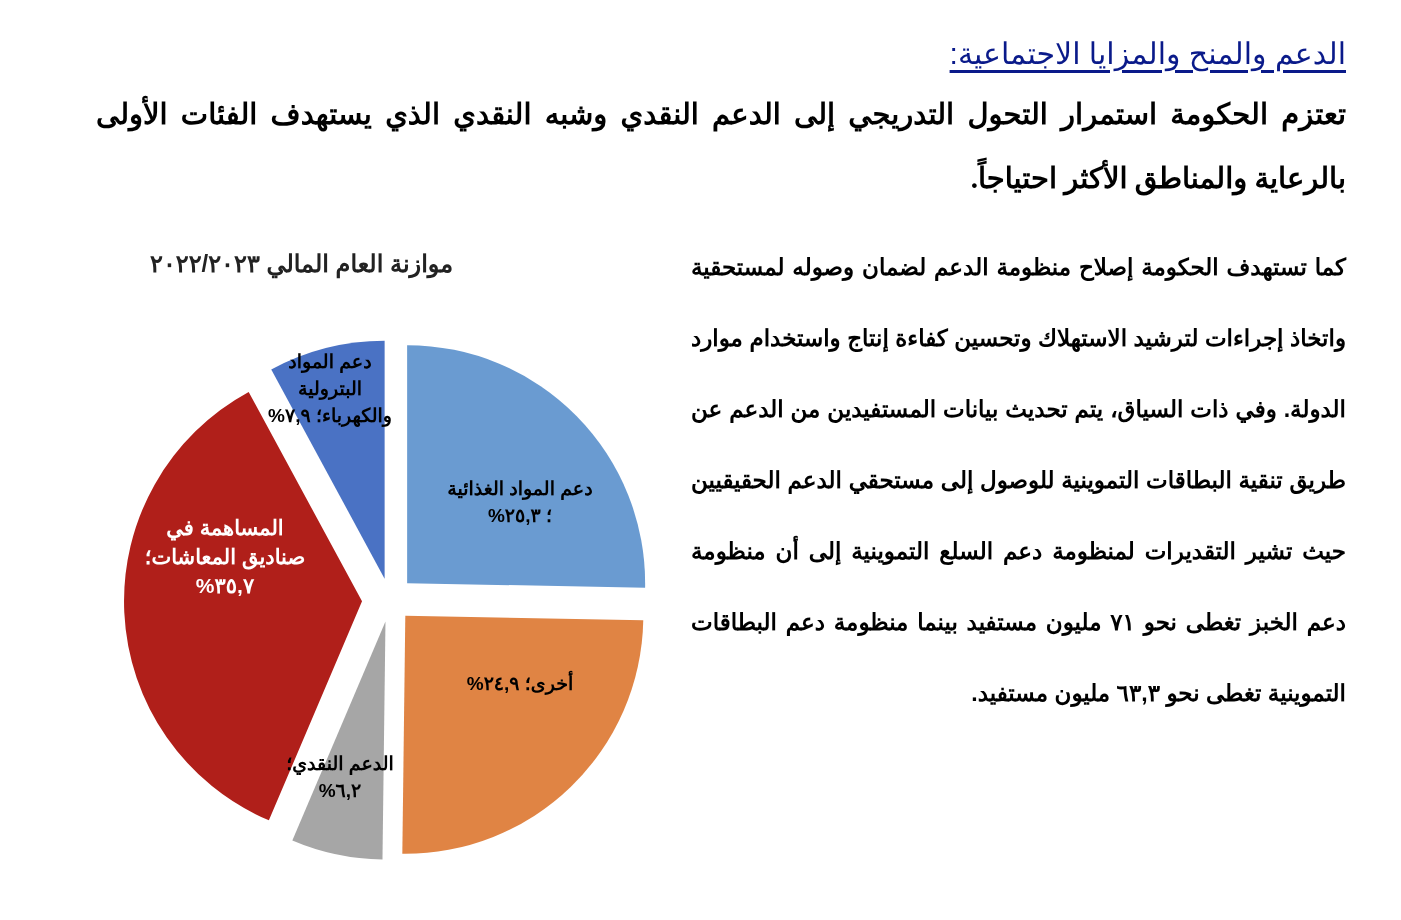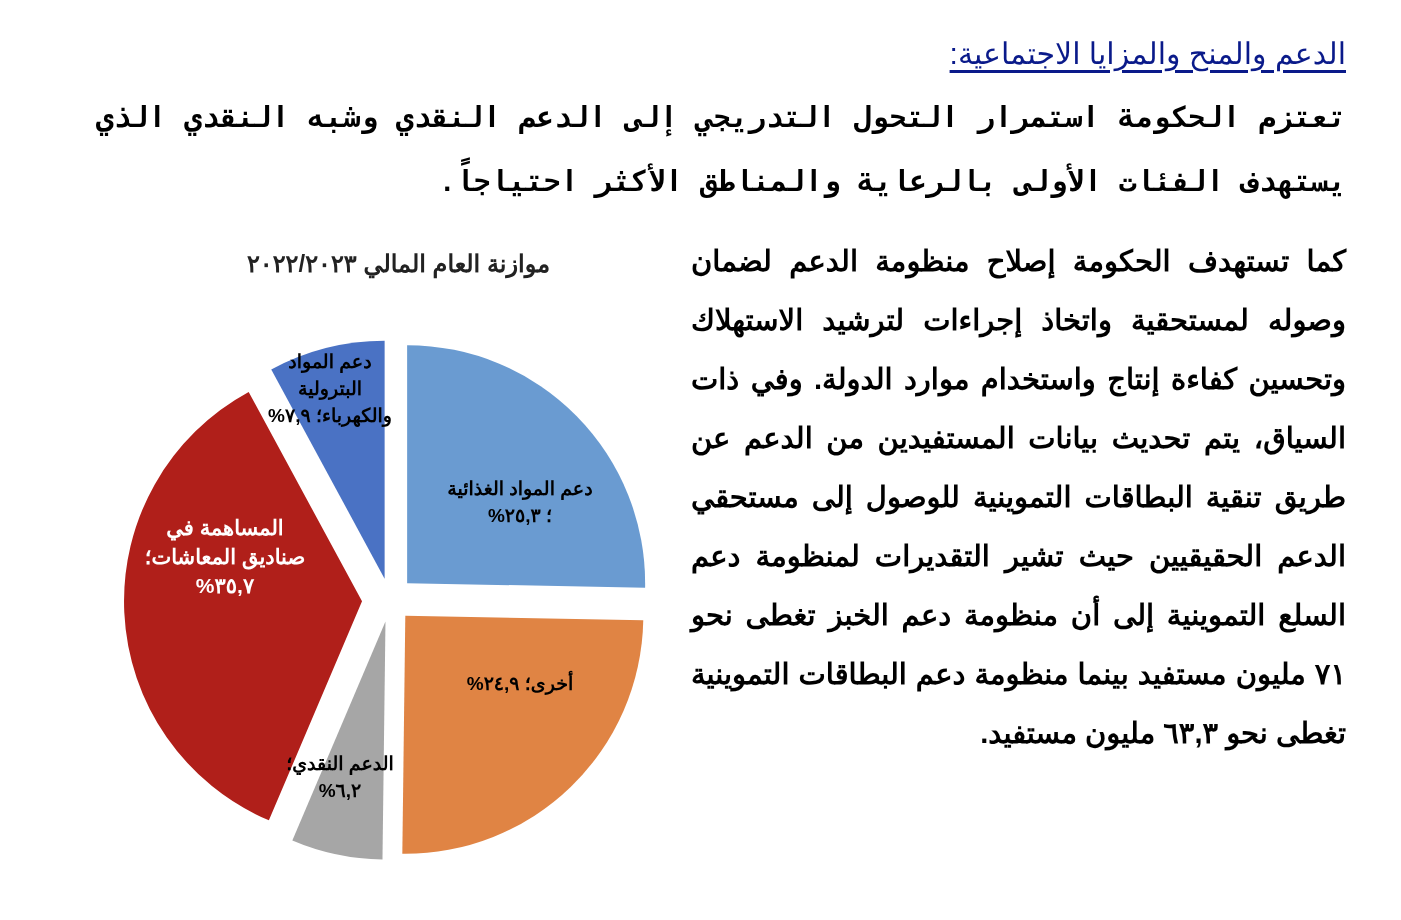--- a/index.html
+++ b/index.html
@@ -2,28 +2,28 @@
 <html><head>
 <meta charset="utf-8">
 <style>
   html, body { margin: 0; padding: 0; background: #ffffff; }
   body { width: 1401px; height: 920px; position: relative; overflow: hidden;
          font-family: "DejaVu Sans", "Liberation Sans", sans-serif; color: #000; }
   .heading { position: absolute; right: 55px; top: 36px; direction: rtl;
              font-family: "Liberation Sans", sans-serif; font-weight: normal;
              font-size: 30px; color: #0a1a8a; text-decoration: underline;
              text-decoration-thickness: 3px; text-underline-offset: 6px; white-space: nowrap; }
-  .intro { position: absolute; right: 55px; top: 88px; width: 1250px; direction: rtl;
-           font-family: Liberation Mono, monospace; font-weight: bold;
+  .intro { position: absolute; right: 55px; top: 82px; width: 1250px; direction: rtl;
+           font-family: Liberation Serif, serif; font-weight: bold;
            font-size: 29px; line-height: 64px; text-align: justify; text-align-last: right; }
   .body-text { position: absolute; right: 55px; top: 232px; width: 655px; direction: rtl;
                font-family: "Liberation Sans", sans-serif; font-weight: bold;
-               font-size: 29px; line-height: 59px; text-align: justify; text-align-last: right; }
+               font-size: 23px; line-height: 71px; text-align: justify; text-align-last: right; }
   .chart { position: absolute; left: 90px; top: 240px; width: 580px; height: 640px; }
-  .chart-title { position: absolute; left: 60px; top: 10px; width: 400px; direction: rtl; text-align: right;
+  .chart-title { position: absolute; left: 60px; top: 10px; width: 400px; direction: rtl; text-align: left;
                  font-family: "Liberation Sans", sans-serif; font-weight: bold; font-size: 24px; color: #222; }
   svg text { font-family: "Liberation Sans", sans-serif; font-weight: bold; }
 </style>
 </head>
 <body>
 
 <div class="heading">الدعم والمنح والمزايا الاجتماعية:</div>
 
 <div class="intro">تعتزم الحكومة استمرار التحول التدريجي إلى الدعم النقدي وشبه النقدي الذي يستهدف الفئات الأولى بالرعاية والمناطق الأكثر احتياجاً.</div>
 

